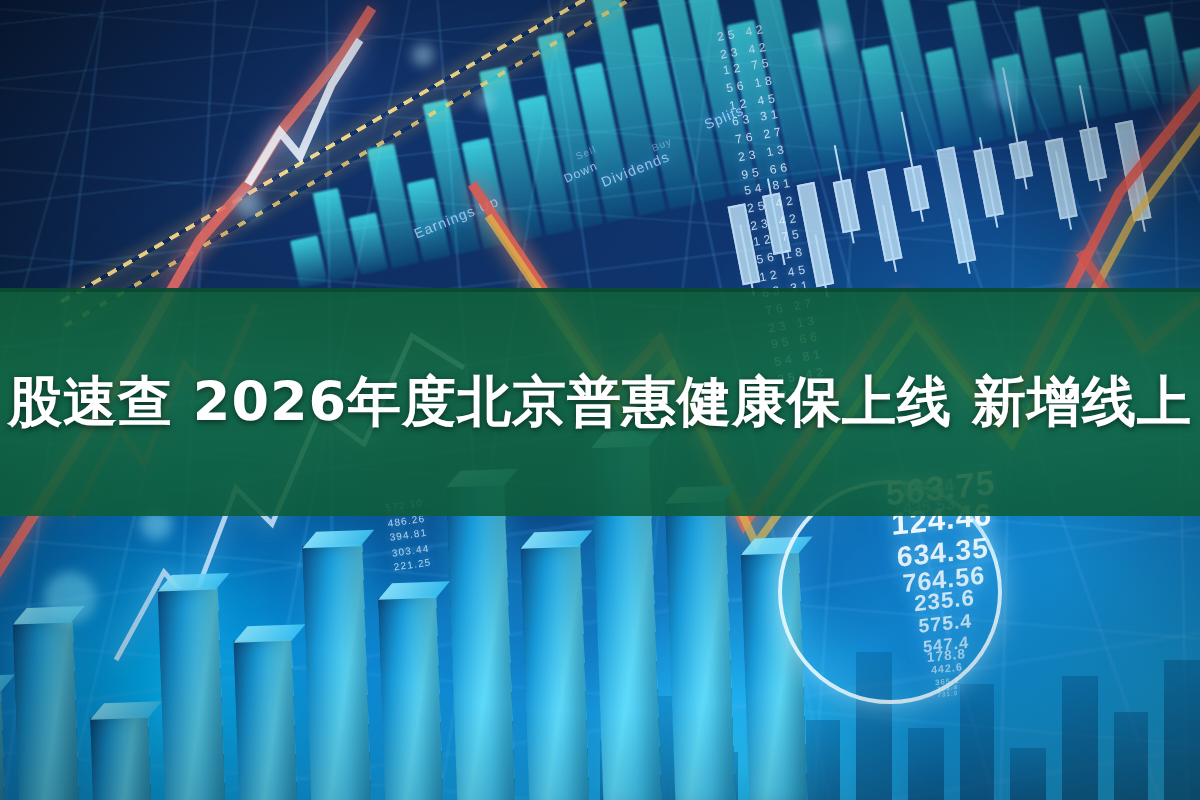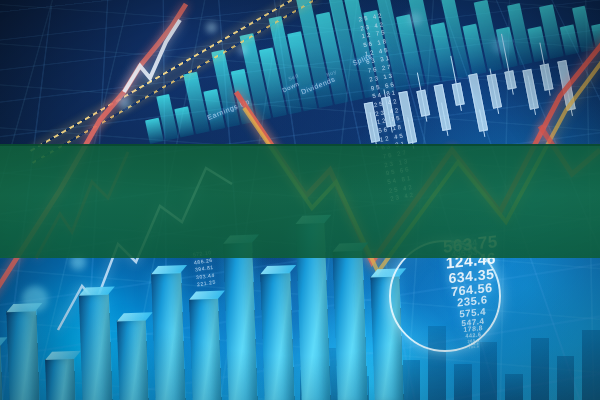--- a/index.html
+++ b/index.html
@@ -371,15 +371,16 @@
       <div class="tk" style="font-size: 3.2px; opacity: 0.45;">208.4</div>
       <div class="tk" style="font-size: 3.2px; opacity: 0.395;">731.9</div>
     </div>
 
   <div class="layer" id="vignette"></div>
 
   <div id="band"></div>
   <div id="band-top-edge"></div>
 
   <div id="title">
+    <div class="ln">股速查 2026年度北京普惠健康保上线 新增线上</div>
   </div>
 
 </div>
 
 </body></html>

